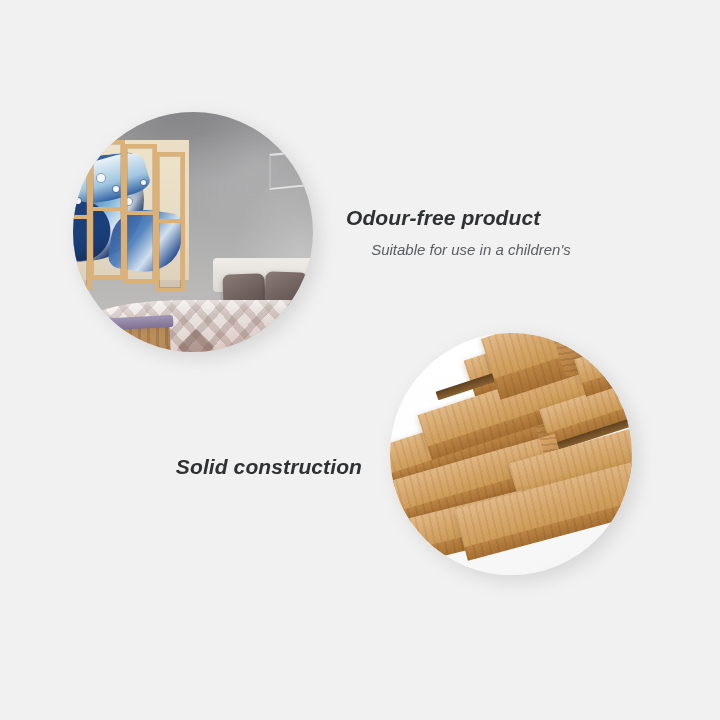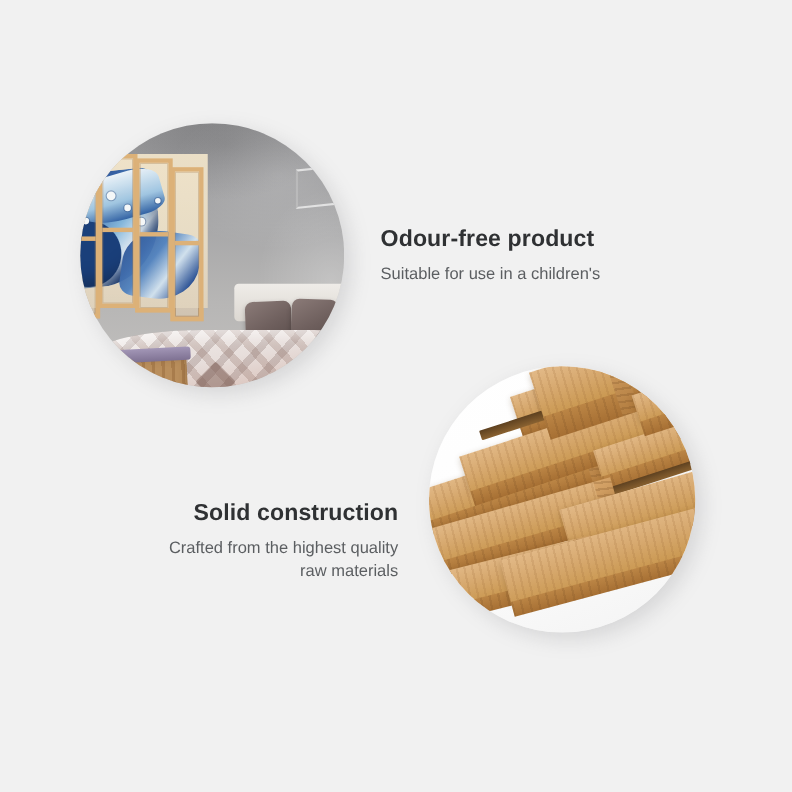--- a/index.html
+++ b/index.html
@@ -149,27 +149,27 @@
   }
   .beam .end{
     position:absolute;right:-15px;top:0;bottom:-13px;width:16px;
     background:
       repeating-linear-gradient(10deg, rgba(110,70,30,.22) 0 2px, rgba(255,255,255,0) 2px 6px),
       linear-gradient(160deg,#d8a76c,#b07a3c);
   }
   .gap{position:absolute;background:linear-gradient(180deg,#5e4120,#8a6231);border-radius:1px;}
 
   
-  .txt{position:absolute;}
+  .txt{position:absolute;font-style:italic;}
   .heading{
     font-size:21px;font-weight:700;color:#2f3133;letter-spacing:.1px;margin:0 0 9px 0;
     line-height:1.12;
   }
   .sub{
-    font-size:15px;font-weight:400;color:#5b5e61;line-height:1.42;margin:0;
+    font-size:15px;font-weight:400;color:#5b5e61;line-height:1.42;margin:0;text-align:center;
   }
   #text-odour{left:346px;top:206px;width:250px;text-align:left;}
   #text-solid{left:112px;top:455px;width:250px;text-align:right;}
 </style>
 </head>
 <body>
 
 <div class="stage">
 
   <div class="bubble" id="bubble-bedroom">
@@ -300,19 +300,15 @@
       <div class="beam" style="left:186px;top:12px;width:90px;height:26px;transform:rotate(-18deg);">
         <div class="top"></div>
         <div class="side"></div>
 
       </div>
     </div>
   </div>
 
   <div class="txt" id="text-solid">
     <h2 class="heading">Solid construction</h2>
-    <p class="sub">
-      <span>Crafted from the highest quality</span><br>
-      <span>raw materials</span>
-    </p>
   </div>
 
 </div>
 
 </body></html>

